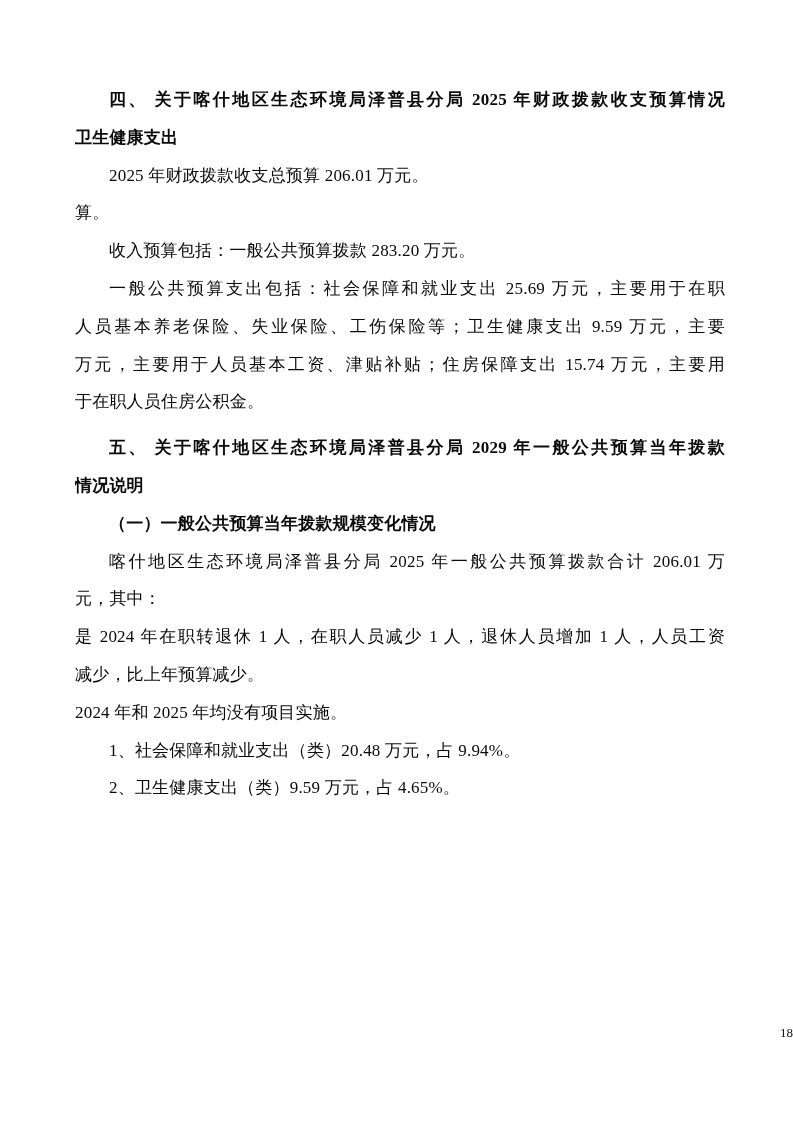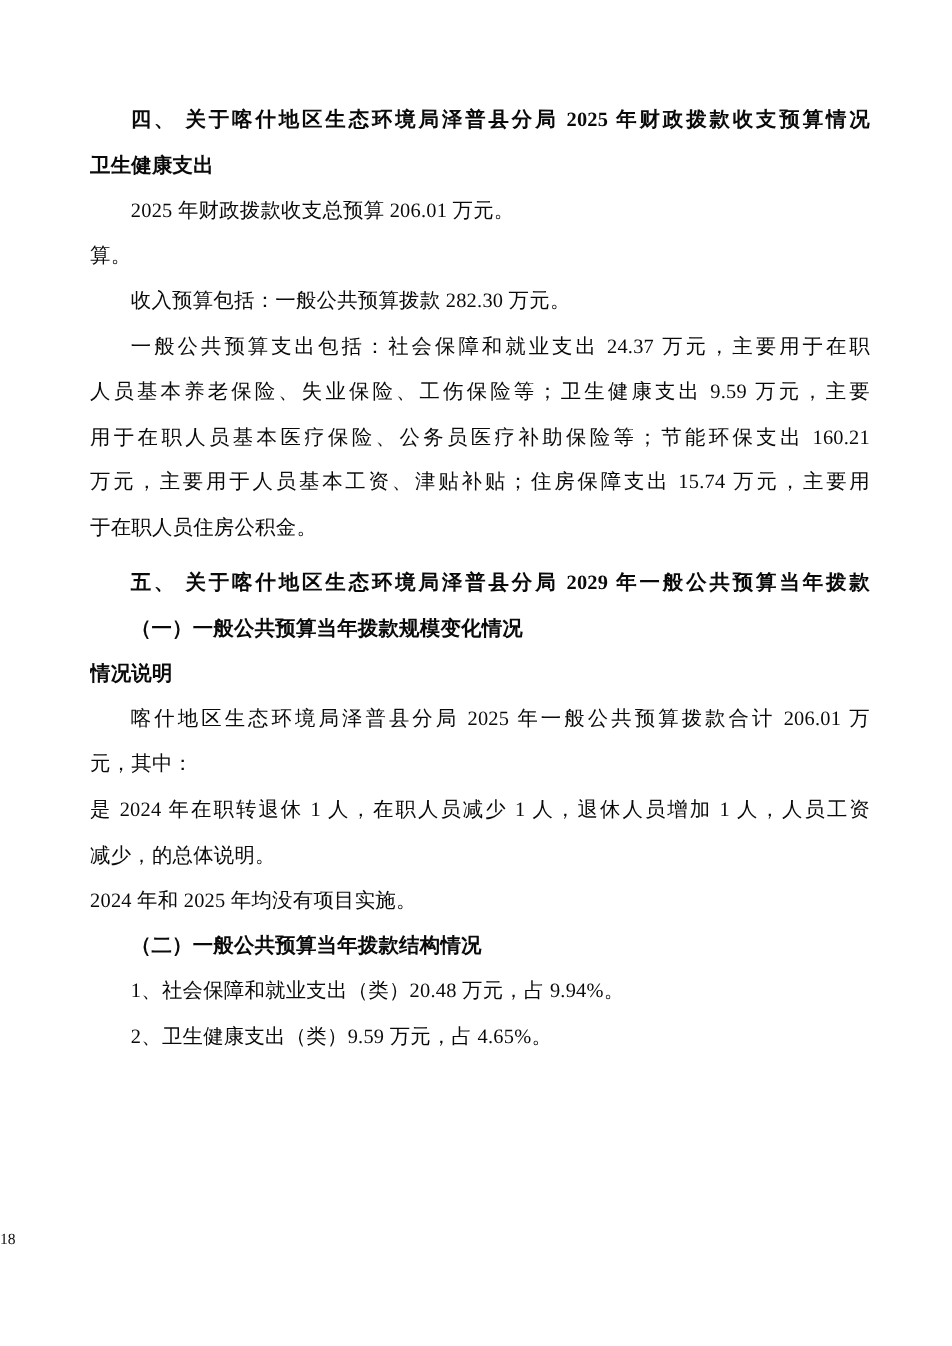--- a/index.html
+++ b/index.html
@@ -45,47 +45,45 @@
     text-indent: 2em;
   }
   .gap {                     
     margin-top: 8px;
   }
   .footer {
     position: absolute;
     left: 0;
     top: 1024px;
     width: 793px;
-    text-align: left;
+    text-align: right;
     font-size: 13px;
     line-height: 18px;
     color: #111111;
   }
 </style>
 </head>
 <body>
 
 <div class="page">
   <div class="content">
     <div class="ln b ind jl">四、 关于喀什地区生态环境局泽普县分局 2025 年财政拨款收支预算情况</div>
     <div class="ln b">卫生健康支出</div>
     <div class="ln ind">2025 年财政拨款收支总预算 206.01 万元。</div>
     <div class="ln">算。</div>
-    <div class="ln ind">收入预算包括：一般公共预算拨款 282.30 万元。</div>
-    <div class="ln ind jl">一般公共预算支出包括：社会保障和就业支出 24.37 万元，主要用于在职</div>
+    <div class="ln ind">收入预算包括：一般公共预算拨款 283.20 万元。</div>
+    <div class="ln ind jl">一般公共预算支出包括：社会保障和就业支出 25.69 万元，主要用于在职</div>
     <div class="ln jl">人员基本养老保险、失业保险、工伤保险等；卫生健康支出 9.59 万元，主要</div>
-    <div class="ln jl">用于在职人员基本医疗保险、公务员医疗补助保险等；节能环保支出 160.21</div>
     <div class="ln jl">万元，主要用于人员基本工资、津贴补贴；住房保障支出 15.74 万元，主要用</div>
     <div class="ln">于在职人员住房公积金。</div>
     <div class="ln b ind jl gap">五、 关于喀什地区生态环境局泽普县分局 2029 年一般公共预算当年拨款</div>
+    <div class="ln b">情况说明</div>
     <div class="ln b ind">（一）一般公共预算当年拨款规模变化情况</div>
-    <div class="ln b">情况说明</div>
     <div class="ln ind jl">喀什地区生态环境局泽普县分局 2025 年一般公共预算拨款合计 206.01 万</div>
     <div class="ln">元，其中：</div>
     <div class="ln jl">是 2024 年在职转退休 1 人，在职人员减少 1 人，退休人员增加 1 人，人员工资</div>
-    <div class="ln">减少，的总体说明。</div>
+    <div class="ln">减少，比上年预算减少。</div>
     <div class="ln">2024 年和 2025 年均没有项目实施。</div>
-    <div class="ln b ind">（二）一般公共预算当年拨款结构情况</div>
     <div class="ln ind">1、社会保障和就业支出（类）20.48 万元，占 9.94%。</div>
     <div class="ln ind">2、卫生健康支出（类）9.59 万元，占 4.65%。</div>
   </div>
   <div class="footer">18</div>
 </div>
 
 </body></html>

